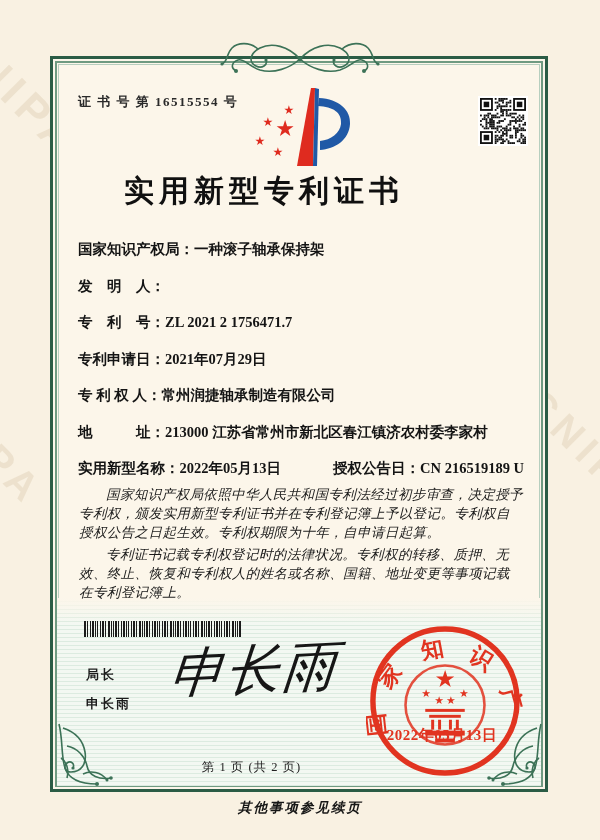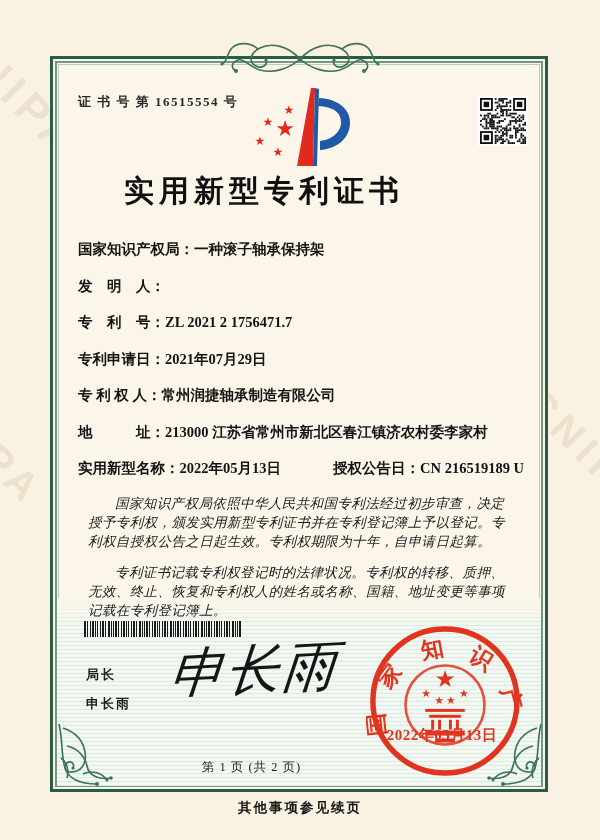--- a/index.html
+++ b/index.html
@@ -68,21 +68,21 @@
   .frow .lab{flex:none;}
   .frow .val{white-space:pre-wrap;}
   .frow.double{justify-content:space-between;width:446px;}
   .pair{display:flex;white-space:pre;}
   
   .bodytext{
     position:absolute;left:76px;top:482px;width:450px;z-index:5;
     font-size:13.5px;line-height:19px;color:#1a1a1a;
     font-style:italic;letter-spacing:0.4px;
   }
-  .bodytext p{margin:12px;text-indent:2em;font-style:italic;}
+  .bodytext p{margin:3px;text-indent:2em;font-style:italic;}
   
   .barcode{position:absolute;left:84px;top:621px;z-index:5;line-height:0;}
   .director{
     position:absolute;left:86px;z-index:5;
     font-family:"Liberation Sans","DejaVu Sans",sans-serif;
     font-weight:700;font-size:13px;color:#1c1c1c;letter-spacing:2px;
   }
   .director.l1{top:666px;}
   .director.l2{top:695px;}
   .autograph{
@@ -98,21 +98,21 @@
     text-align:center;font-size:15px;font-weight:700;color:#e13420;
     letter-spacing:0.5px;white-space:nowrap;
   }
   .page-info{
     position:absolute;left:0;top:759px;width:503px;z-index:5;
     text-align:center;font-size:12.5px;color:#222;letter-spacing:1px;
   }
   .note{
     position:absolute;left:0;top:799px;width:600px;z-index:5;
     text-align:center;font-size:13.5px;color:#161616;
-    letter-spacing:2px;font-weight:600;
+    font-style:italic;letter-spacing:2px;font-weight:600;
   }
 </style>
 </head>
 <body>
 
 <span class="wm" style="left:-28px;top:14px;font-size:44px;">CNIPA</span>
 <span class="wm" style="left:352px;top:246px;">CNIPA</span>
 <span class="wm" style="left:-58px;top:372px;">CNIPA</span>
 <span class="wm" style="left:158px;top:498px;color:rgba(211,193,163,0.22);">CNIPA</span>
 <span class="wm" style="left:548px;top:380px;">CNIPA</span>

